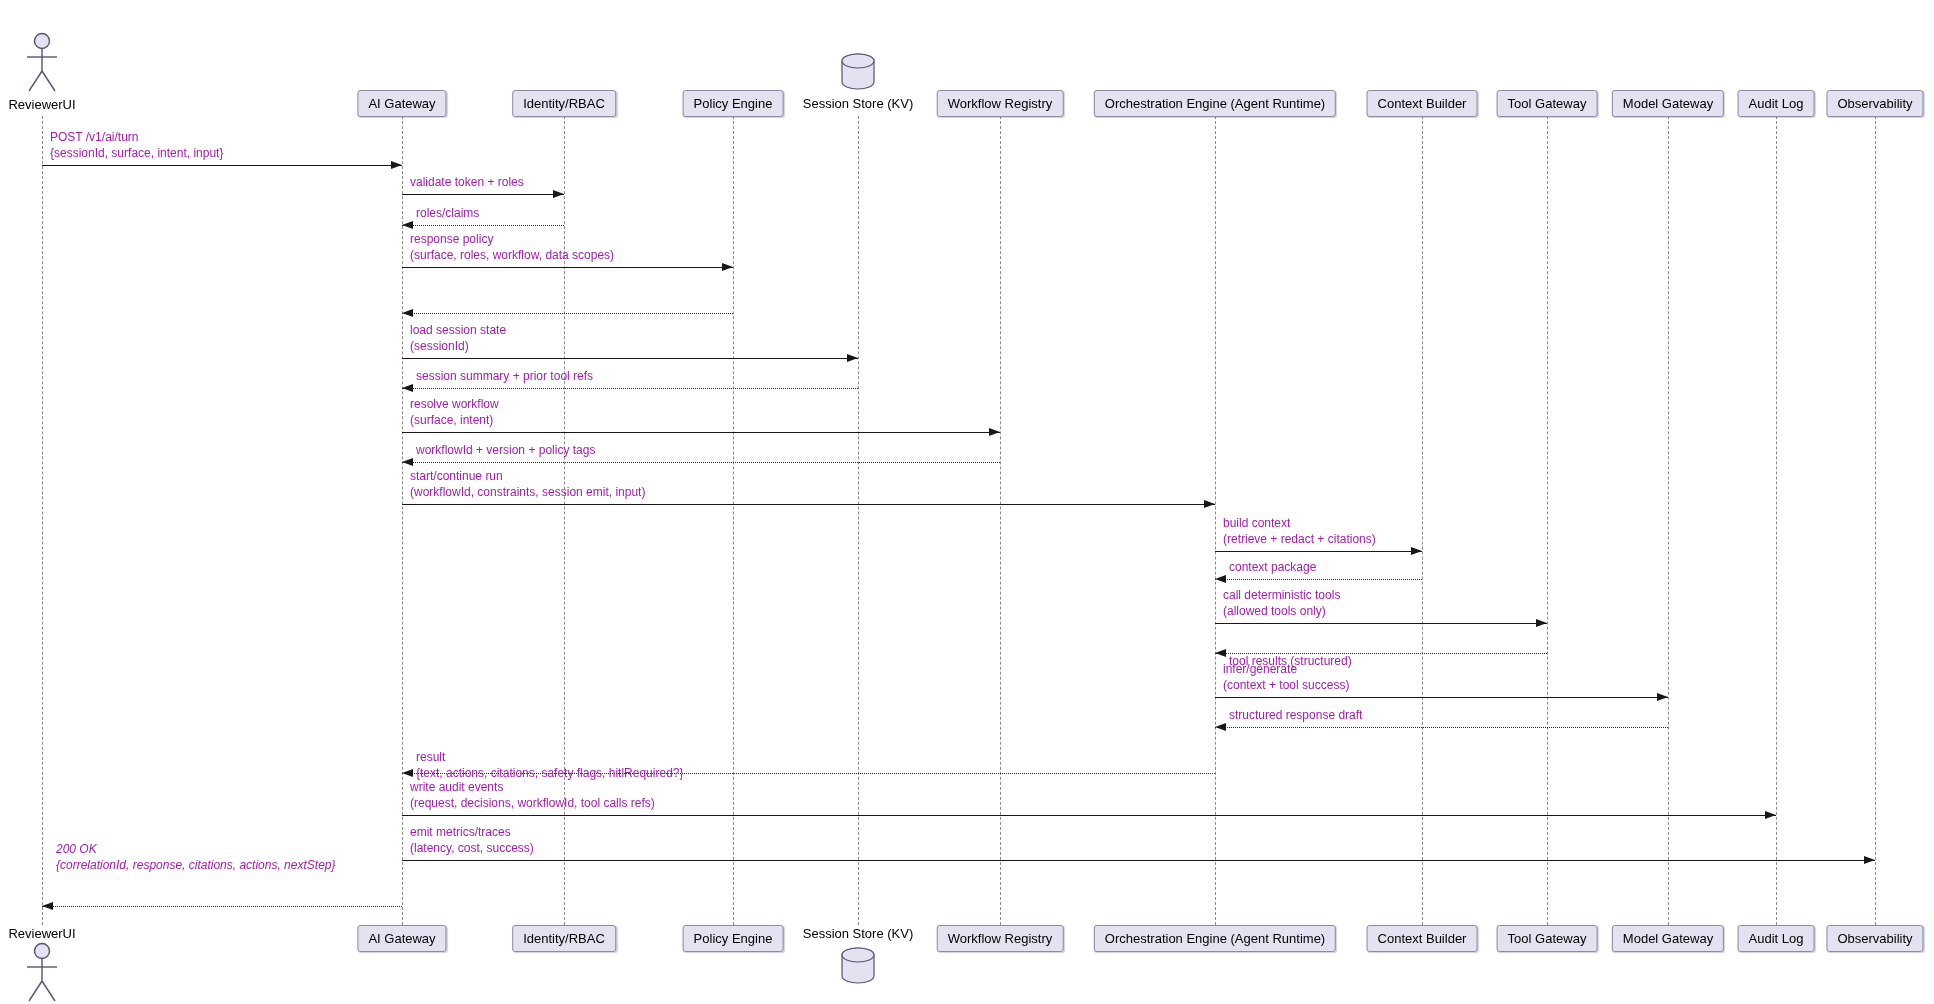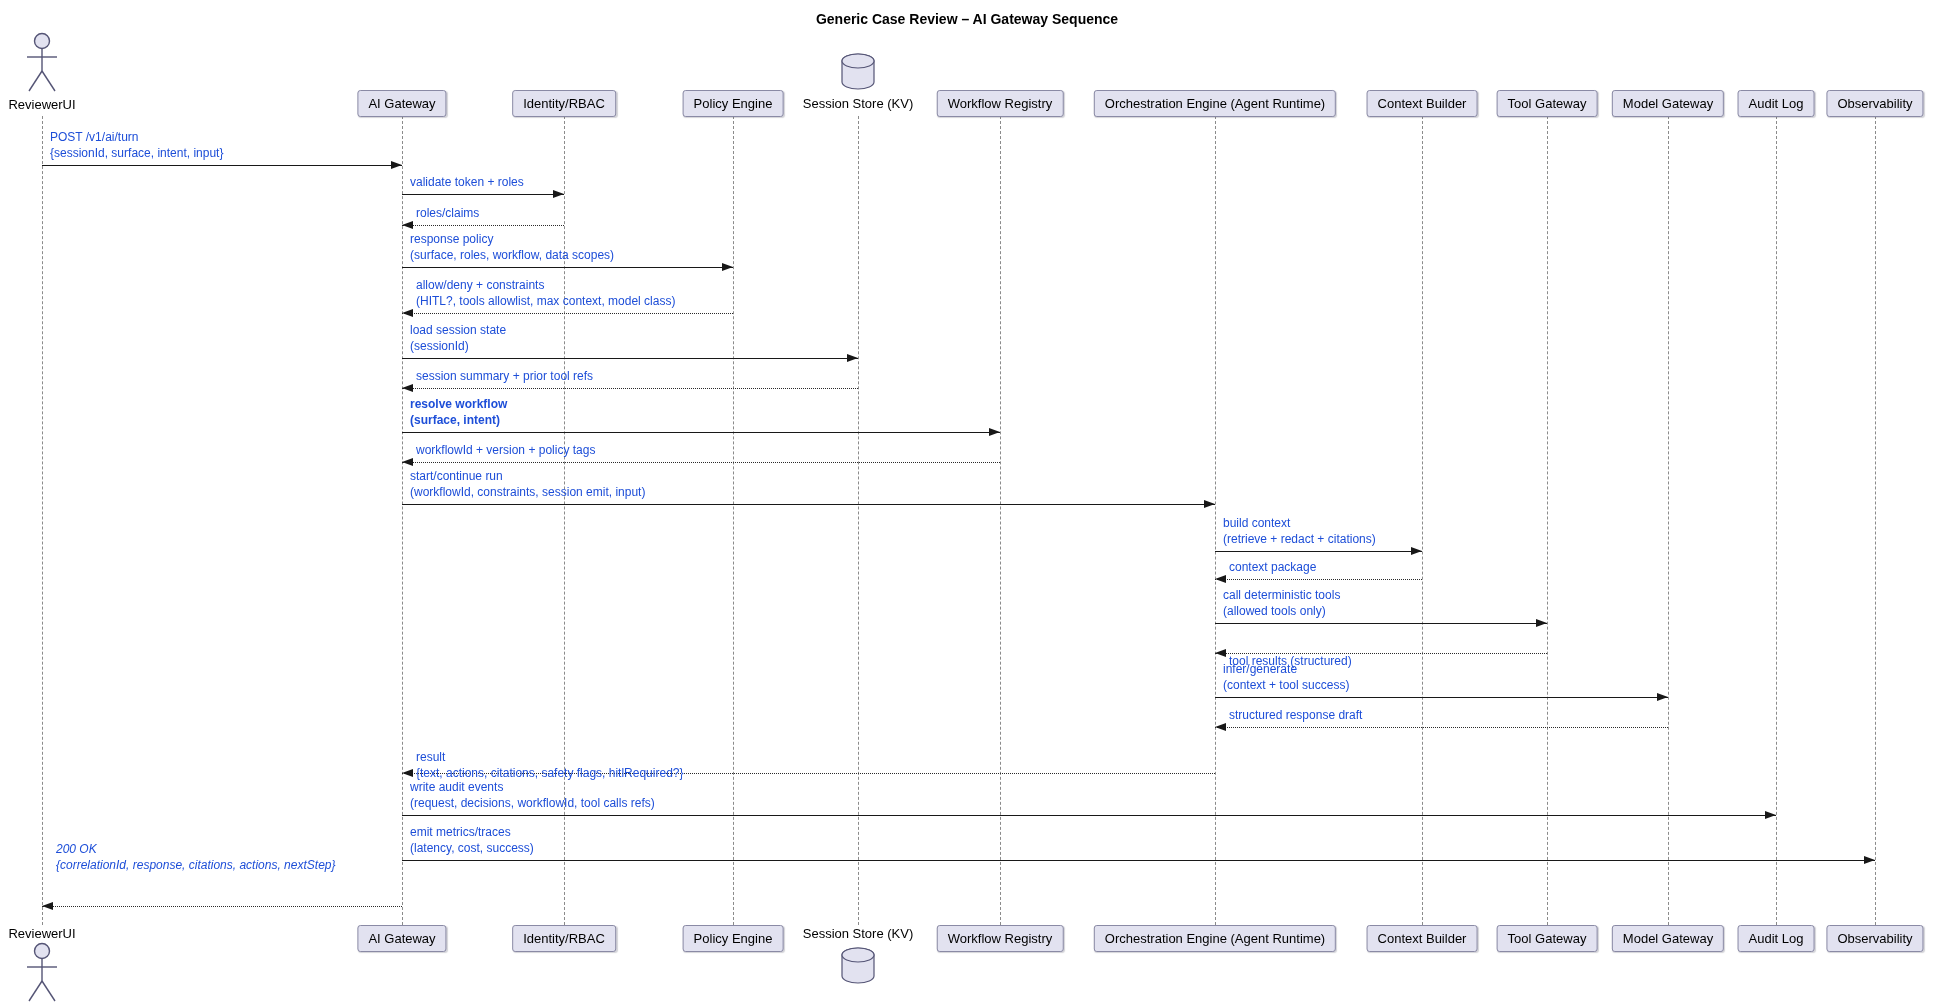--- a/index.html
+++ b/index.html
@@ -63,29 +63,28 @@
     width: 0; height: 0;
     border-top: 4px solid transparent;
     border-bottom: 4px solid transparent;
   }
   .arrow-head.right { border-left: 11px solid #181818; }
   .arrow-head.left  { border-right: 11px solid #181818; }
   .msg-label {
     position: absolute;
     font-size: 12px;
     line-height: 15.5px;
-    color: #1d4ed8;
+    color: #a21caf;
     white-space: nowrap;
   }
 </style>
 </head>
 <body>
 
 <div id="diagram">
-  <div class="diagram-title">Generic Case Review – AI Gateway Sequence</div>
 <div class="lifeline" style="left: 42px; top: 116px; height: 809px;"></div>
     <div class="participant-icon" style="left: 42px; top: 32px;"><svg width="40" height="62" viewBox="0 0 40 62">
         <circle cx="20" cy="9" r="7.5" fill="#E2E2F0" stroke="#545475" stroke-width="1.4"></circle>
         <line x1="20" y1="16.5" x2="20" y2="39" stroke="#545475" stroke-width="1.4"></line>
         <line x1="5" y1="25" x2="35" y2="25" stroke="#545475" stroke-width="1.4"></line>
         <line x1="20" y1="39" x2="7" y2="59" stroke="#545475" stroke-width="1.4"></line>
         <line x1="20" y1="39" x2="33" y2="59" stroke="#545475" stroke-width="1.4"></line>
       </svg></div>
     <div class="participant-label" style="left: 42px; top: 97px;">ReviewerUI</div>
     <div class="participant-label" style="left: 42px; top: 926px;">ReviewerUI</div>
@@ -154,38 +153,34 @@
       <div>roles/claims</div>
     </div>
     <div class="msg-line solid" style="left: 402px; top: 267px; width: 331px;"></div>
     <div class="arrow-head right" style="top: 263px; left: 722px;"></div>
     <div class="msg-label" style="left: 410px; top: 232px;">
       <div>response policy</div>
       <div>(surface, roles, workflow, data scopes)</div>
     </div>
     <div class="msg-line return" style="left: 402px; top: 313px; width: 331px;"></div>
     <div class="arrow-head left" style="top: 309px; left: 402px;"></div>
-    <div class="msg-label" style="left: 416px; top: 278px;">
-      <div>allow/deny + constraints</div>
-      <div>(HITL?, tools allowlist, max context, model class)</div>
-    </div>
     <div class="msg-line solid" style="left: 402px; top: 358px; width: 456px;"></div>
     <div class="arrow-head right" style="top: 354px; left: 847px;"></div>
     <div class="msg-label" style="left: 410px; top: 323px;">
       <div>load session state</div>
       <div>(sessionId)</div>
     </div>
     <div class="msg-line return" style="left: 402px; top: 388px; width: 456px;"></div>
     <div class="arrow-head left" style="top: 384px; left: 402px;"></div>
     <div class="msg-label" style="left: 416px; top: 368.5px;">
       <div>session summary + prior tool refs</div>
     </div>
     <div class="msg-line solid" style="left: 402px; top: 432px; width: 598px;"></div>
     <div class="arrow-head right" style="top: 428px; left: 989px;"></div>
-    <div class="msg-label" style="left: 410px; top: 397px; font-weight: bold;">
+    <div class="msg-label" style="left: 410px; top: 397px;">
       <div>resolve workflow</div>
       <div>(surface, intent)</div>
     </div>
     <div class="msg-line return" style="left: 402px; top: 462px; width: 598px;"></div>
     <div class="arrow-head left" style="top: 458px; left: 402px;"></div>
     <div class="msg-label" style="left: 416px; top: 442.5px;">
       <div>workflowId + version + policy tags</div>
     </div>
     <div class="msg-line solid" style="left: 402px; top: 504px; width: 813px;"></div>
     <div class="arrow-head right" style="top: 500px; left: 1204px;"></div>

